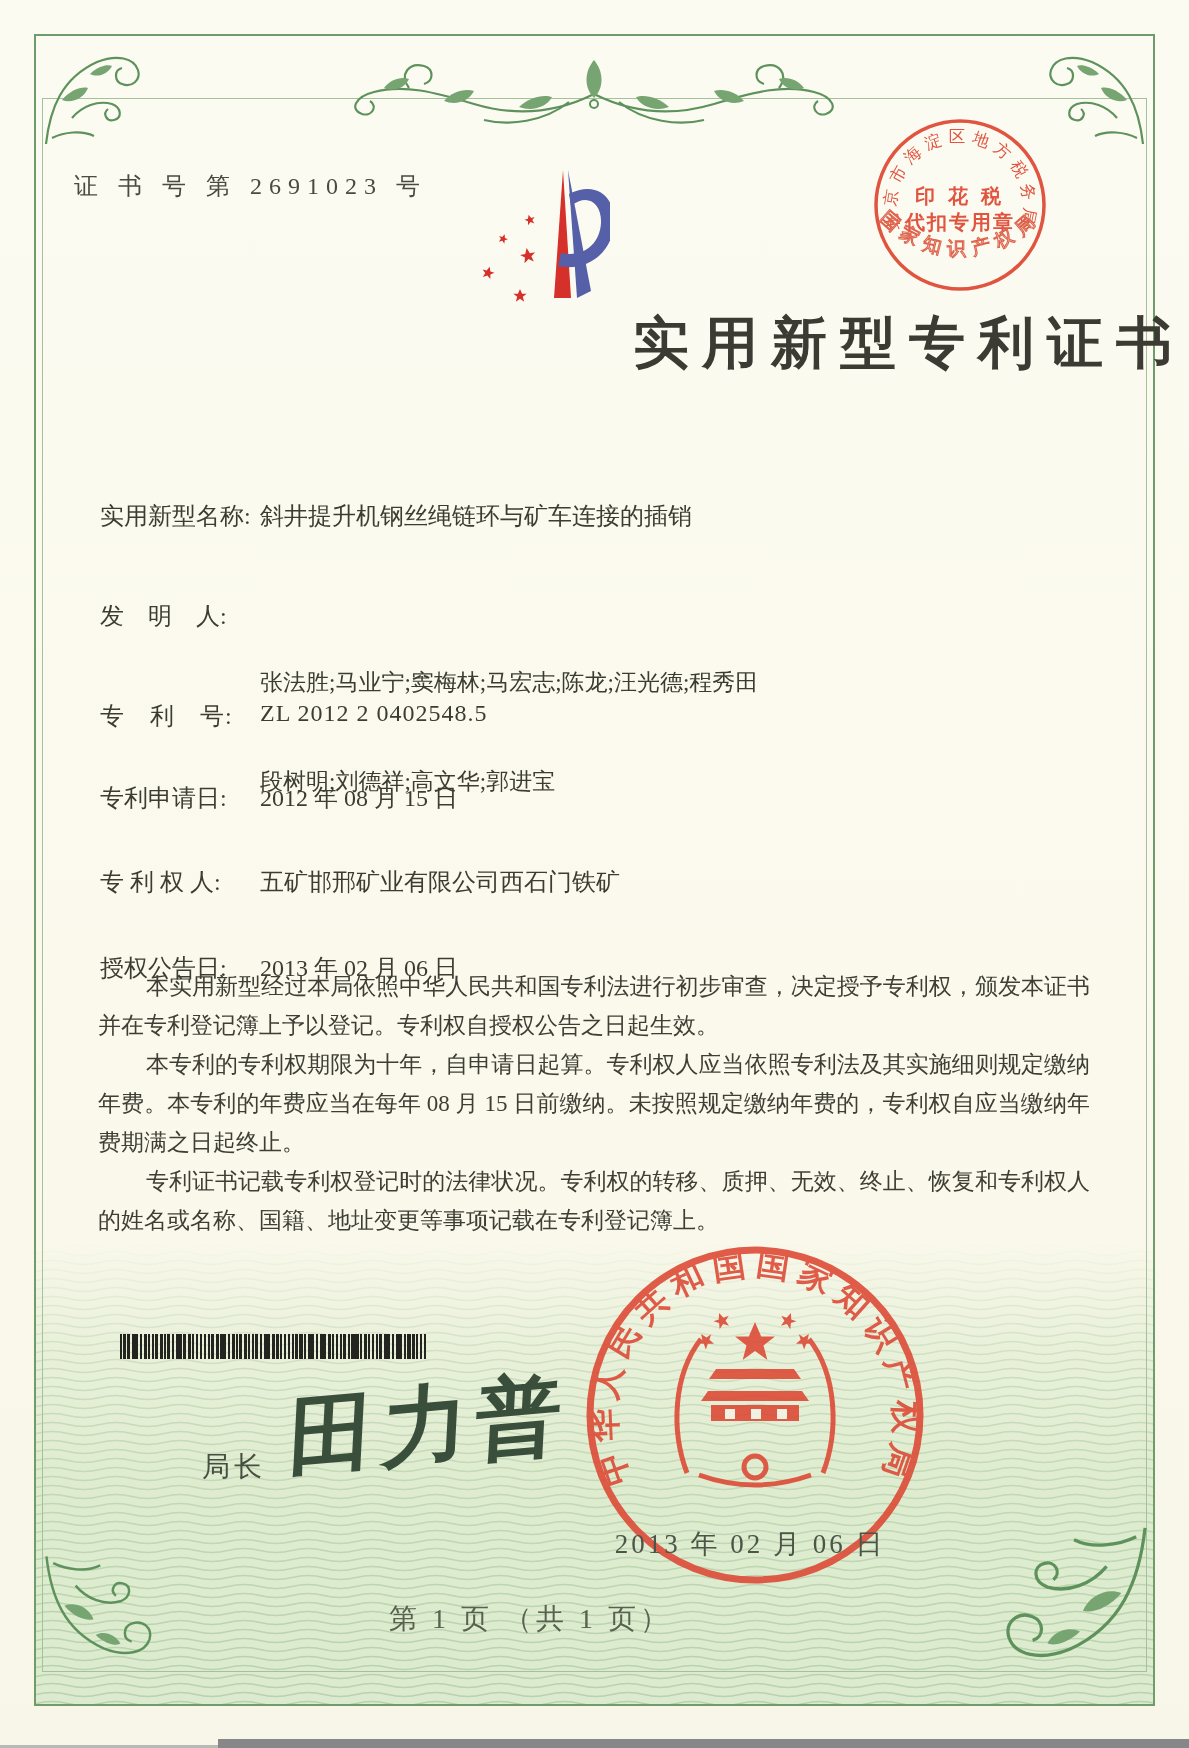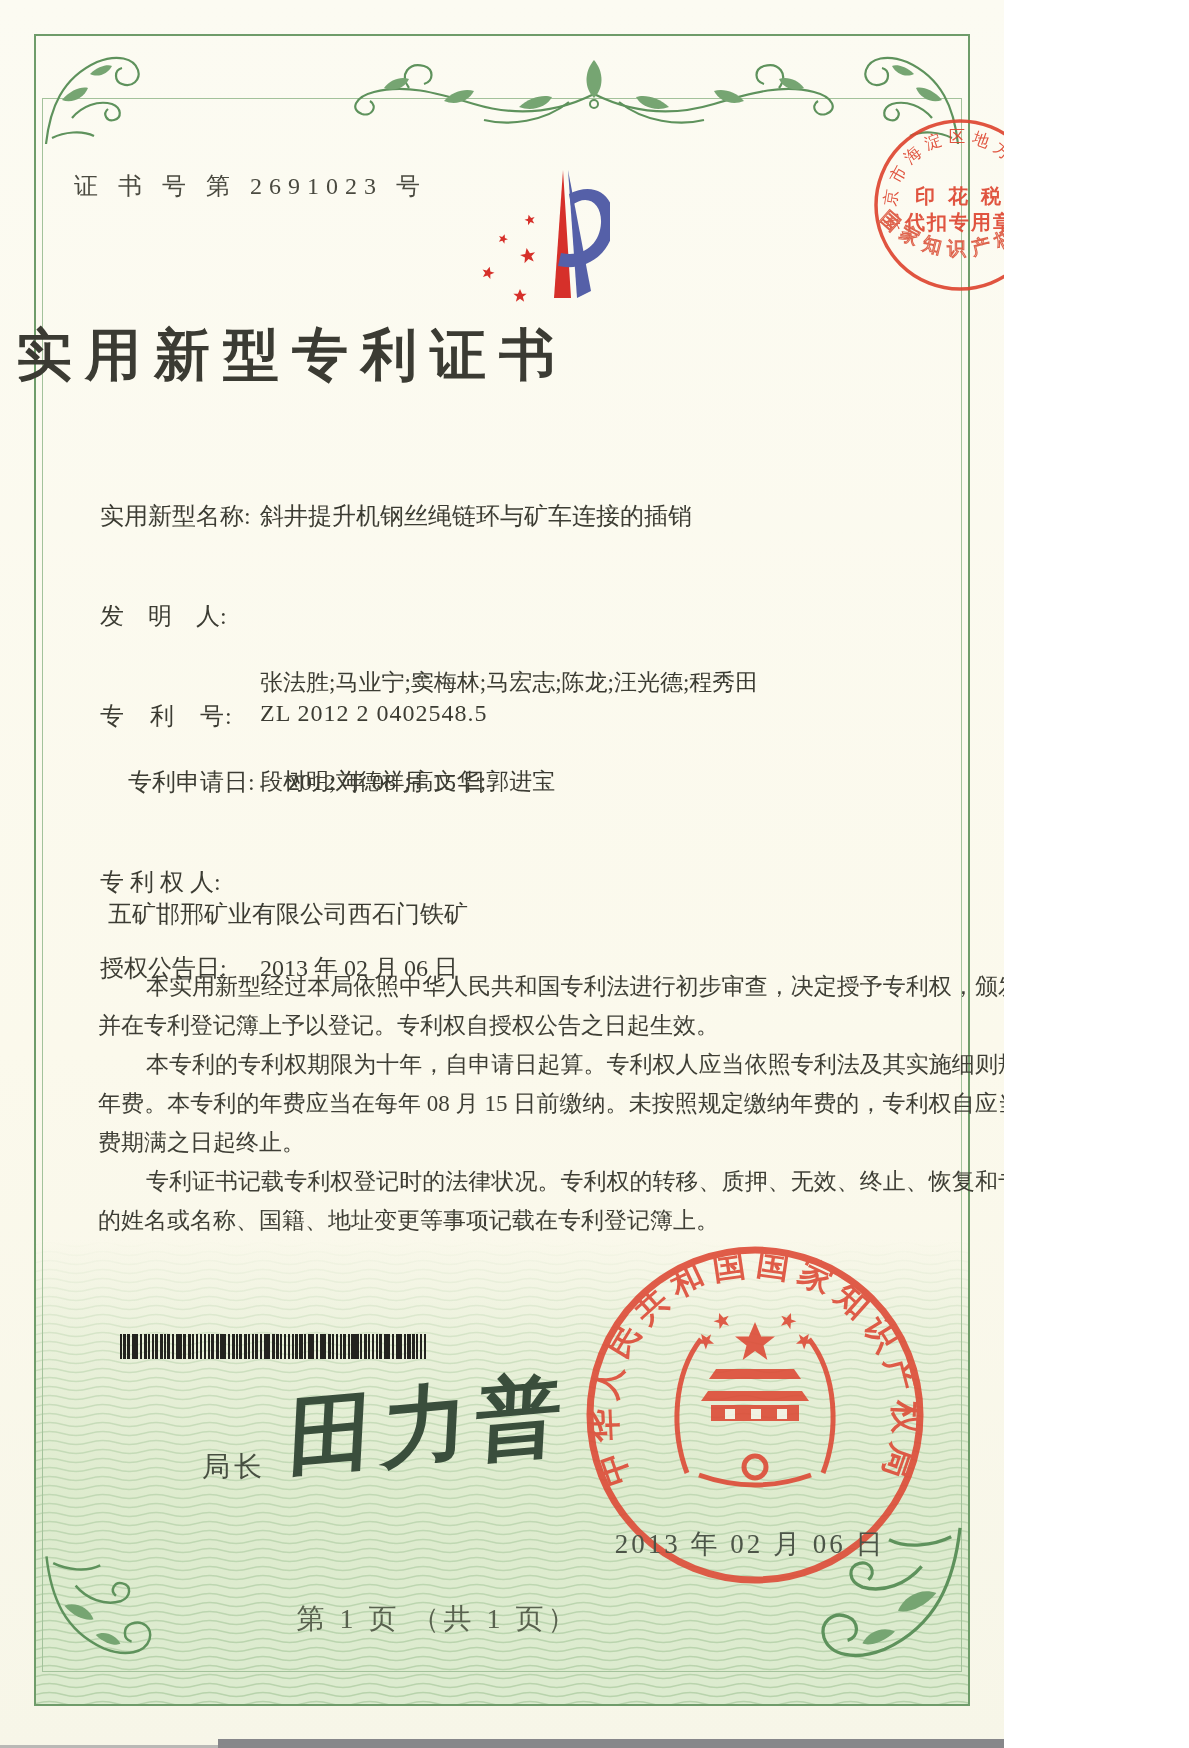--- a/index.html
+++ b/index.html
@@ -1,47 +1,47 @@
 <!DOCTYPE html>
 <html><head>
 <meta charset="utf-8">
 <style>
   html,body{margin:0;padding:0;background:#ffffff;}
   .page{
-    position:relative; width:1004px; height:1748px; overflow:hidden;
+    position:relative; width:1189px; height:1748px; overflow:hidden;
     background:linear-gradient(180deg,#fcfbf2 0%, #fbf9ec 60%, #f7f6e8 100%);
     font-family:"Liberation Serif","DejaVu Serif",serif;
   }
   
   .scan-edge{position:absolute;left:218px;right:0;bottom:0;height:9px;background:#87878a;}
   .scan-edge2{position:absolute;left:0;right:0;bottom:0;height:3px;background:#b9b9b6;}
 
   
   .frame-outer{position:absolute;left:34px;right:34px;top:34px;bottom:42px;border:2px solid #6f9c6a;z-index:2;}
   .frame-inner{position:absolute;left:42px;right:42px;top:98px;bottom:76px;border:1px solid #a3c29b;z-index:2;}
 
   .ornament{position:absolute;z-index:3;}
   .wave-zone{position:absolute;left:36px;right:36px;top:1240px;bottom:44px;z-index:1;
     background:linear-gradient(180deg, rgba(224,237,211,0) 0%, rgba(221,235,206,0.55) 22%, rgba(219,234,203,0.9) 55%, #dcebcf 100%);}
   .wave-zone svg{position:absolute;inset:0;}
 
   .cert-no{position:absolute;left:74px;top:170px;font-size:24px;letter-spacing:7px;color:#4a4a40;z-index:5;}
-  .title{position:absolute;left:0;right:0;top:302px;margin:16px;text-align:left;font-size:56px;
+  .title{position:absolute;left:0;right:0;top:302px;margin:4px;text-align:right;font-size:56px;
     font-weight:700;letter-spacing:13px;color:#3b3b33;z-index:5;}
 
   .fields{position:absolute;left:100px;top:500px;width:960px;z-index:5;color:#3c3c33;font-size:24px;}
   .field{position:absolute;display:flex;align-items:flex-start;}
   .flabel{flex:0 0 auto;min-width:152px;white-space:pre;}
   .fvalue{padding-left:8px;white-space:pre;}
   .f-name{top:0;}
   .f-inventors{top:100px;}
   .f-inventors .fvalue{line-height:33px;font-size:23px;}
   .f-patent-no{top:200px;letter-spacing:1px;}
-  .f-filing{top:266px;margin-left:28px;}
-  .f-patentee{top:366px;flex-direction:column;}
+  .f-filing{top:282px;}
+  .f-patentee{top:366px;}
   .f-grant{top:452px;}
 
   .body-text{position:absolute;left:98px;top:967px;width:992px;z-index:5;
     font-size:23px;line-height:39px;color:#3e3e35;text-align:justify;}
   .body-text p{margin:0;text-indent:48px;}
 
   .barcode{position:absolute;left:120px;top:1334px;width:308px;height:25px;z-index:5;
     background-image:
       repeating-linear-gradient(90deg,#23231f 0 2px,transparent 2px 4px),
       repeating-linear-gradient(90deg,#23231f 0 1px,transparent 1px 7px),

